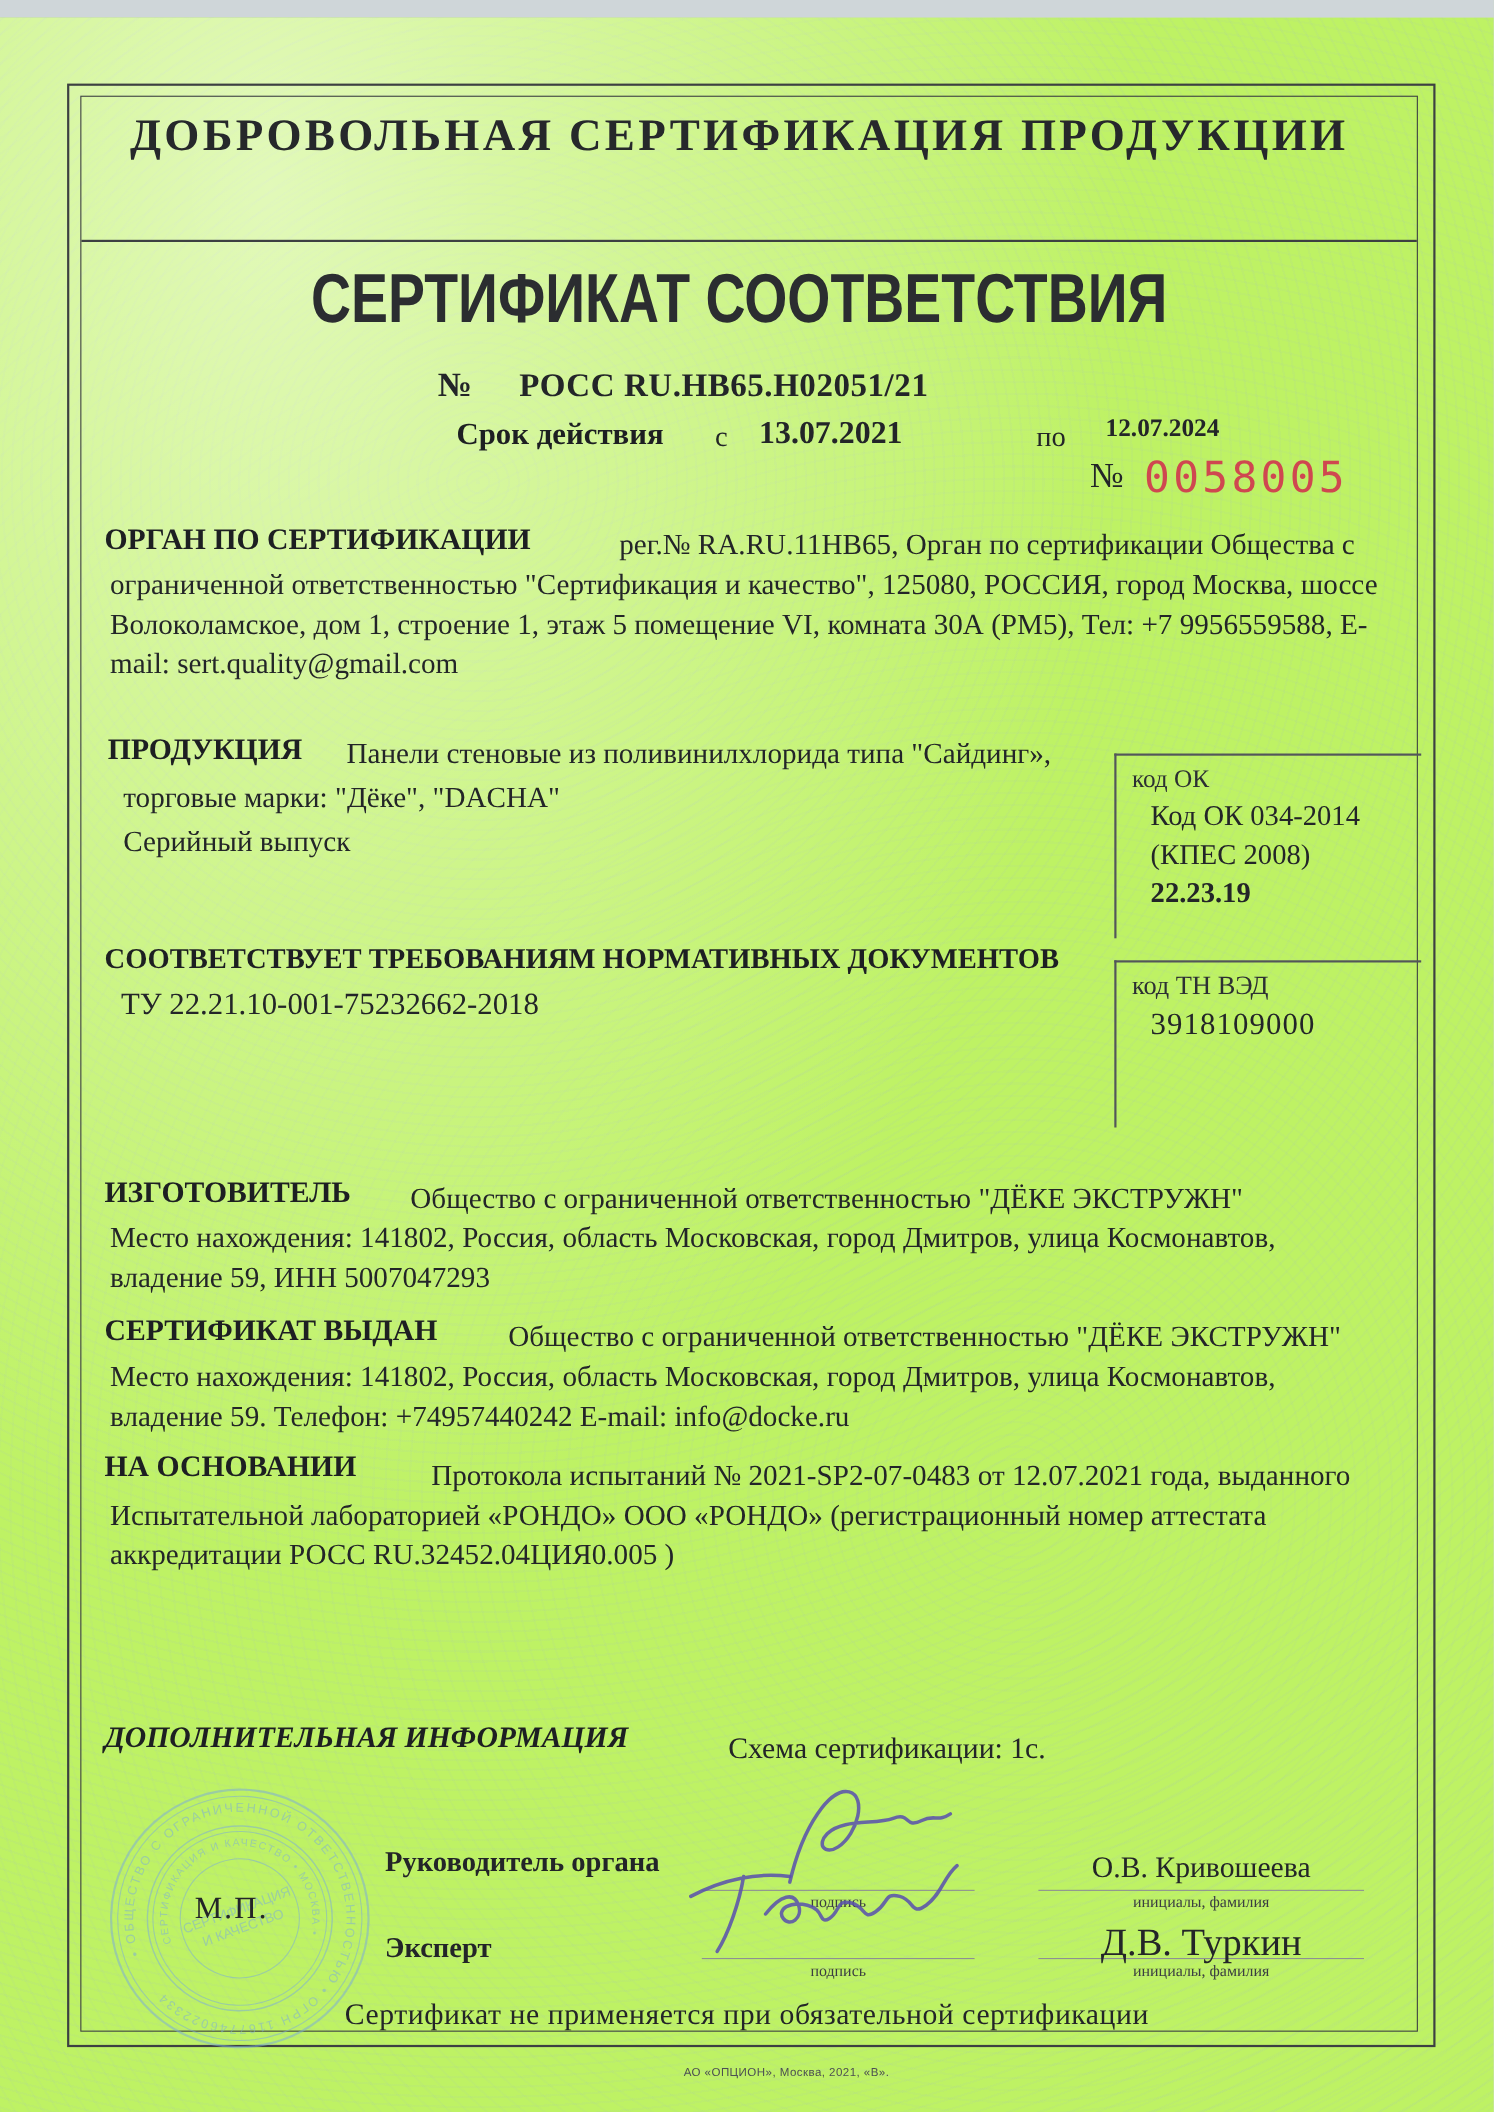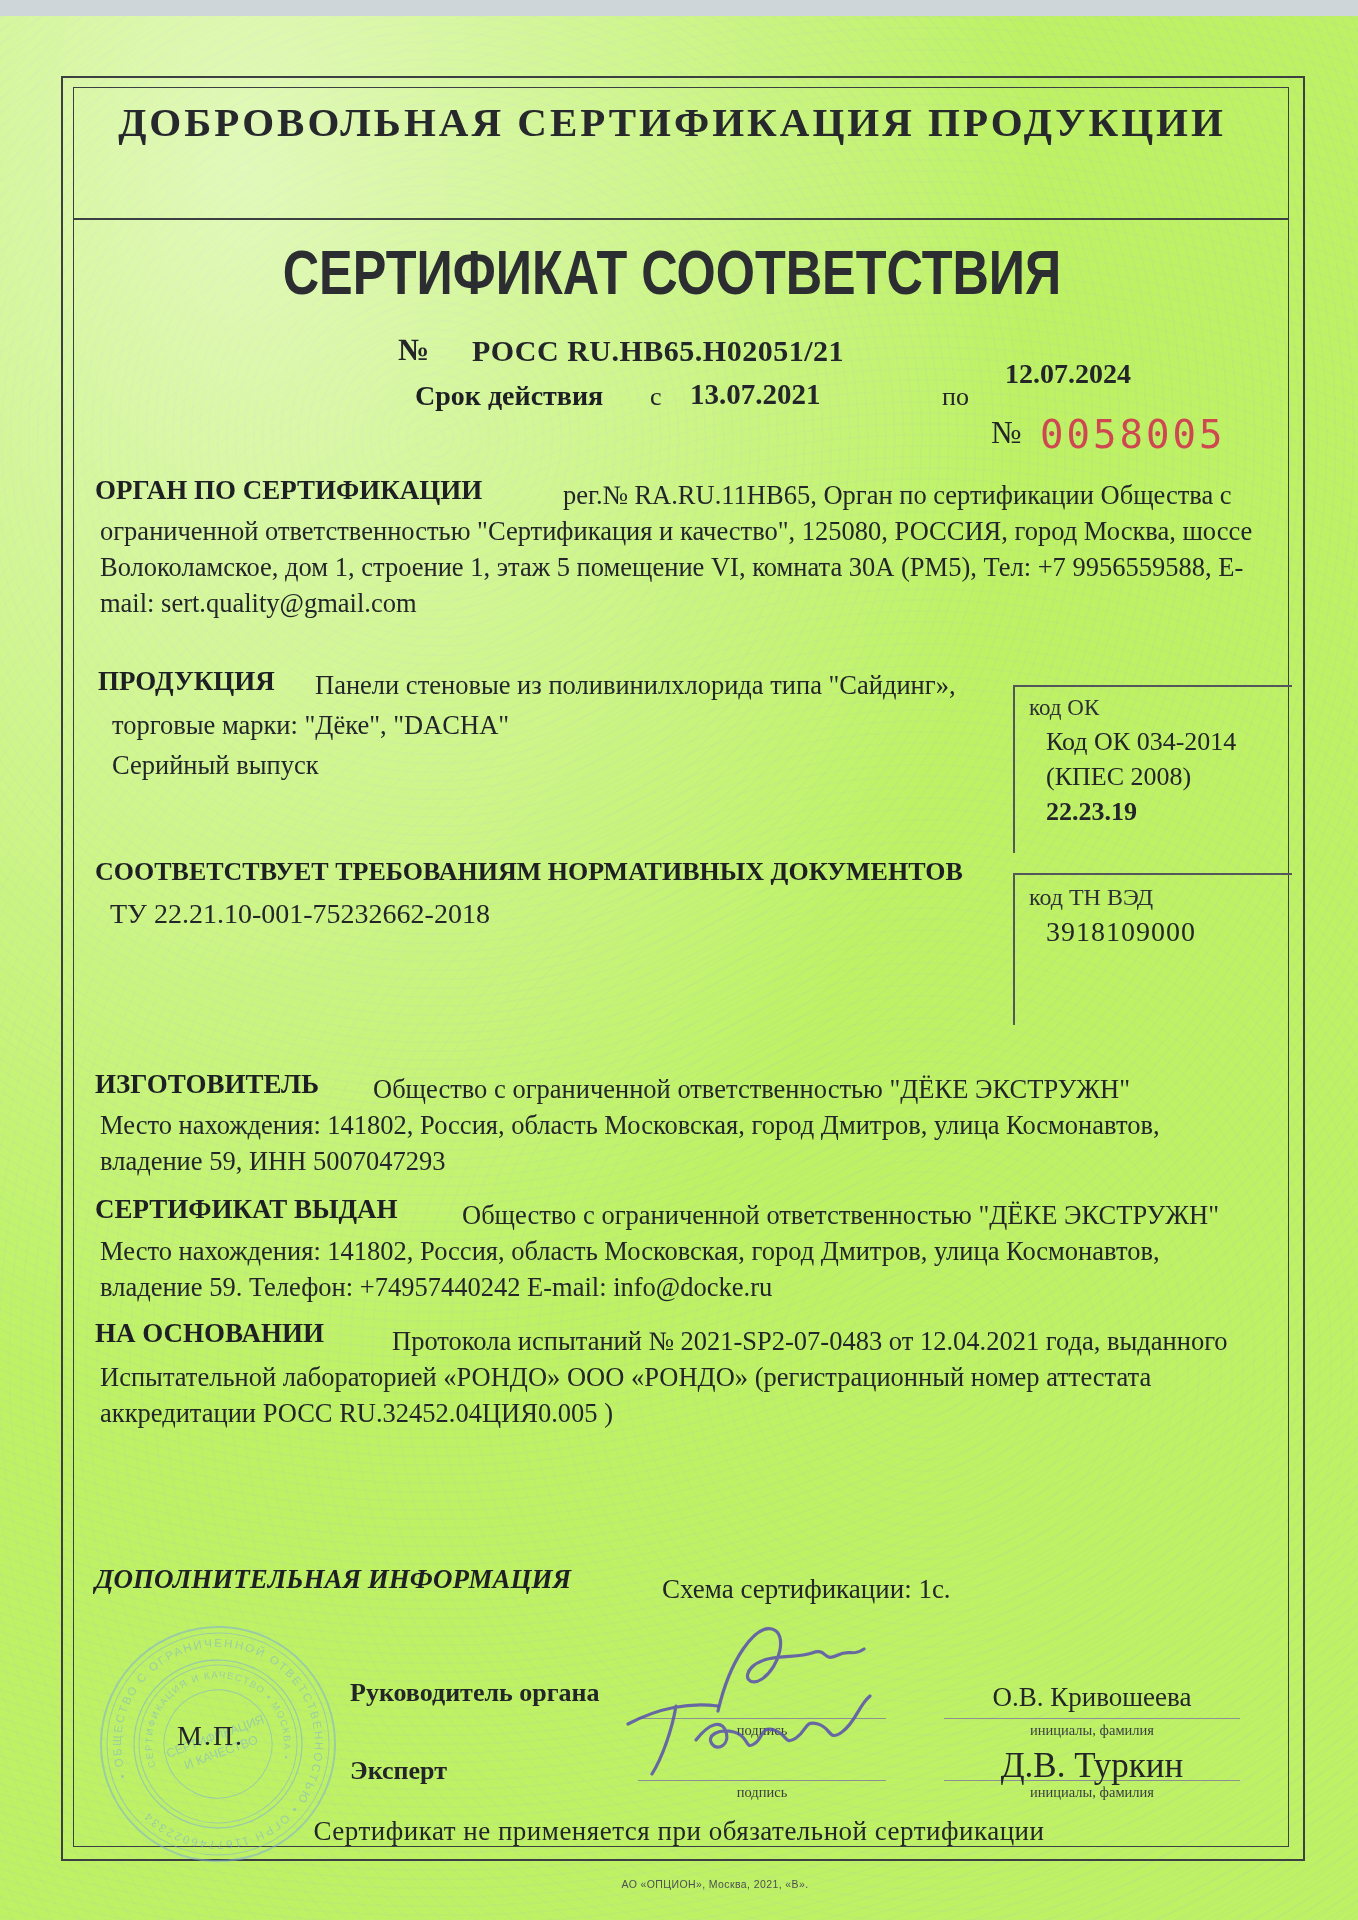--- a/index.html
+++ b/index.html
@@ -30,21 +30,21 @@
     transform:scaleX(.8) translateX(-50%);transform-origin:left center;
     font-family:"Liberation Sans", sans-serif;font-weight:700;
     font-size:63px;letter-spacing:0;color:#2b2d30;margin:0;
   }
   .certno-sign{left:398px;top:316px;font-size:31px;font-weight:bold;}
   .certno-value{left:472px;top:318px;font-size:30px;font-weight:bold;letter-spacing:.5px;}
   .validity-label{left:415px;top:364px;font-size:28px;font-weight:bold;}
   .validity-from-label{left:650px;top:366px;font-size:26px;}
   .validity-from{left:690px;top:362px;font-size:29px;font-weight:bold;}
   .validity-to-label{left:942px;top:366px;font-size:26px;}
-  .validity-to{left:1005px;top:342px;font-size:28px;font-weight:bold;}
+  .validity-to{left:1005px;top:360px;font-size:23px;font-weight:bold;}
   .blankno-sign{left:991px;top:398px;font-size:32px;}
   .blankno-value{
     left:1040px;top:396px;font-family:"DejaVu Sans Mono", monospace;
     font-size:39px;letter-spacing:3px;color:#cf4750;
   }
   .lab{font-weight:bold;color:#1d1f22;}
   .body-line{font-size:26.5px;white-space:nowrap;}
   
   .organ-label{left:95px;top:459px;font-size:27px;}
   .organ-l1{left:563px;top:464px;}
@@ -155,21 +155,21 @@
   <div class="abs manu-l1 body-line">Общество с ограниченной ответственностью "ДЁКЕ ЭКСТРУЖН"</div>
   <div class="abs manu-l2 body-line">Место нахождения: 141802, Россия, область Московская, город Дмитров, улица Космонавтов,</div>
   <div class="abs manu-l3 body-line">владение 59, ИНН 5007047293</div>
 
   <div class="abs issued-label lab">СЕРТИФИКАТ ВЫДАН</div>
   <div class="abs issued-l1 body-line">Общество с ограниченной ответственностью "ДЁКЕ ЭКСТРУЖН"</div>
   <div class="abs issued-l2 body-line">Место нахождения: 141802, Россия, область Московская, город Дмитров, улица Космонавтов,</div>
   <div class="abs issued-l3 body-line">владение 59. Телефон: +74957440242 E-mail: info@docke.ru</div>
 
   <div class="abs basis-label lab">НА ОСНОВАНИИ</div>
-  <div class="abs basis-l1 body-line">Протокола испытаний № 2021-SP2-07-0483 от 12.04.2021 года, выданного</div>
+  <div class="abs basis-l1 body-line">Протокола испытаний № 2021-SP2-07-0483 от 12.07.2021 года, выданного</div>
   <div class="abs basis-l2 body-line">Испытательной лабораторией «РОНДО» ООО «РОНДО» (регистрационный номер аттестата</div>
   <div class="abs basis-l3 body-line">аккредитации РОСС RU.32452.04ЦИЯ0.005 )</div>
 
   <div class="abs addl-label lab">ДОПОЛНИТЕЛЬНАЯ ИНФОРМАЦИЯ</div>
   <div class="abs addl-value">Схема сертификации: 1с.</div>
 
   <svg class="abs stamp-svg" width="252" height="252" viewBox="0 0 252 252">
     <g transform="rotate(-20 126 126)" opacity="0.55">
       <circle cx="126" cy="126" r="117" fill="none" stroke="#7fb0d4" stroke-width="2"></circle>
       <circle cx="126" cy="126" r="111" fill="none" stroke="#7fb0d4" stroke-width="1"></circle>

